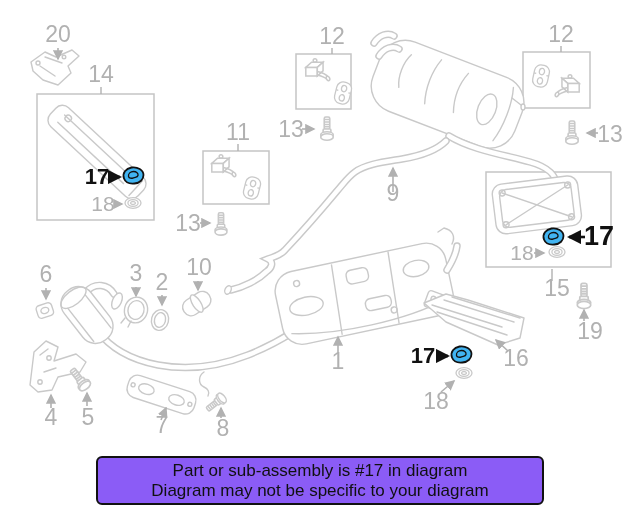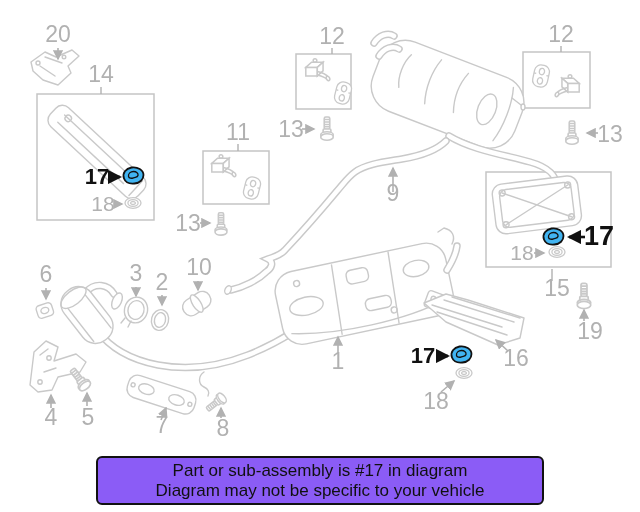--- a/index.html
+++ b/index.html
@@ -280,15 +280,15 @@
     <text class="lbl" x="199" y="275">10</text>
     <text class="lbl" x="51" y="425">4</text>
     <text class="lbl" x="88" y="425">5</text>
     <text class="lbl" x="162" y="433">7</text>
     <text class="lbl" x="223" y="436">8</text>
   </g>
 </svg>
 
   <div class="banner">
     <div>Part or sub-assembly is #17 in diagram</div>
-    <div>Diagram may not be specific to your vehicle</div>
+    <div>Diagram may not be specific to your diagram</div>
   </div>
 </div>
 
 </body></html>

